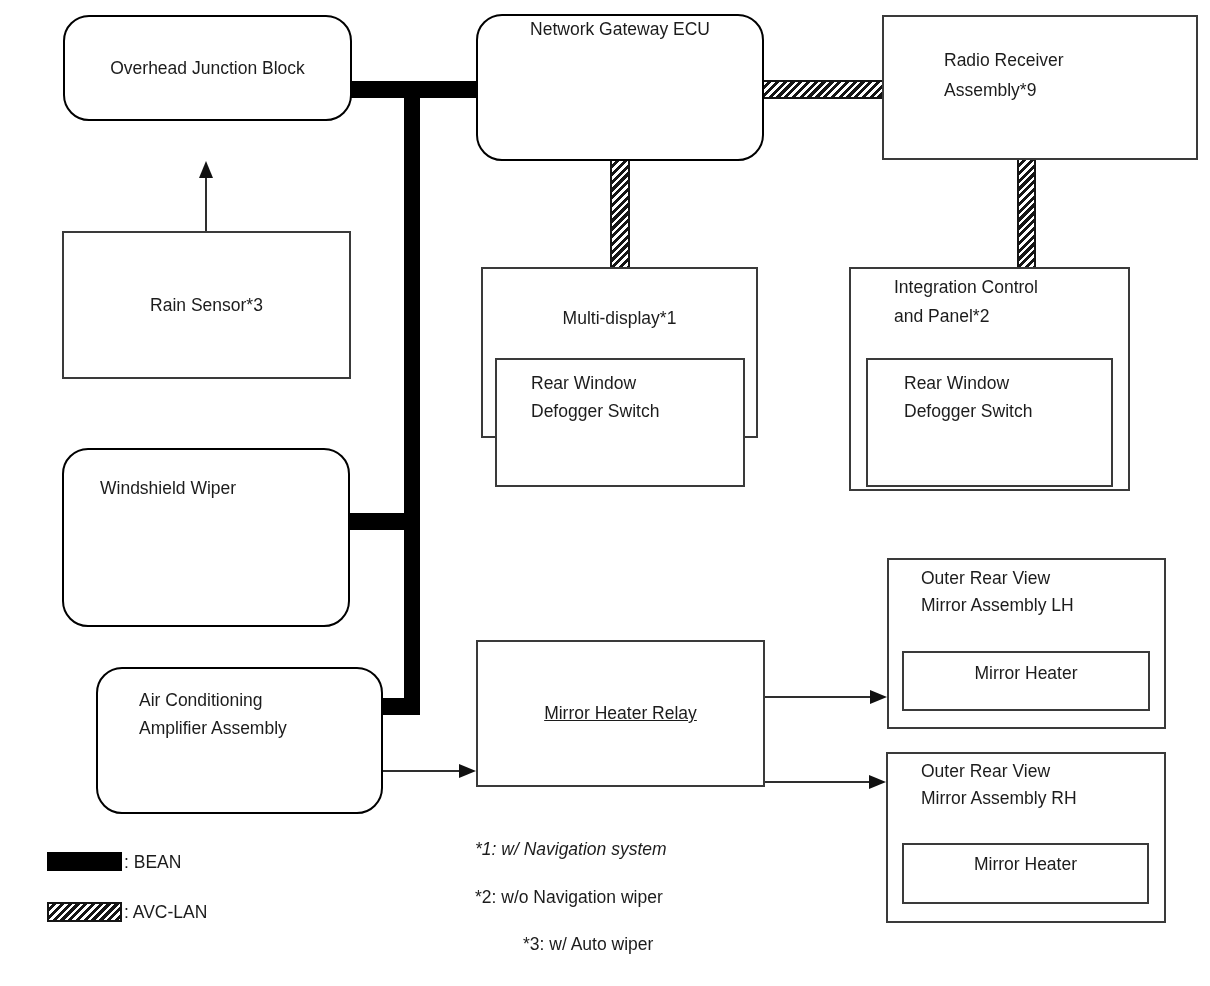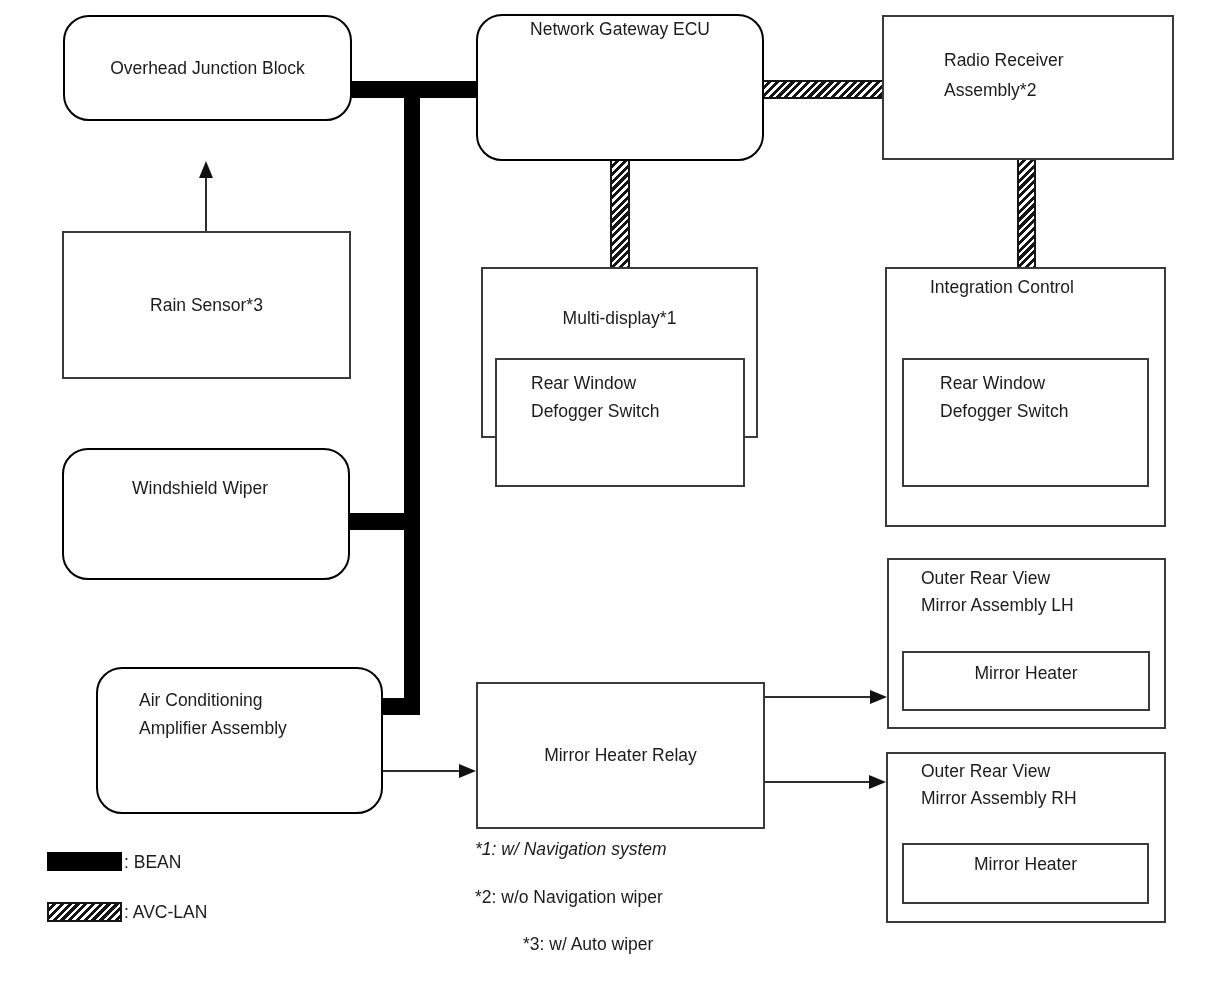--- a/index.html
+++ b/index.html
@@ -23,29 +23,29 @@
   .inner{
     position:absolute;
     box-sizing:border-box;
     border:2.5px solid #3a3a3a;
     background:#fff;
   }
   .center-both{display:flex;align-items:center;justify-content:center;text-align:center;}
   
   #ojb{left:63px;top:15px;width:289px;height:106px;}
   #ngw{left:476px;top:14px;width:288px;height:147px;text-align:center;}
-  #radio{left:882px;top:15px;width:292px;height:145px;padding:28px 0 0 60px;line-height:30px;}
+  #radio{left:882px;top:15px;width:316px;height:145px;padding:28px 0 0 60px;line-height:30px;}
   #rain{left:62px;top:231px;width:289px;height:148px;}
   #multi{left:481px;top:267px;width:277px;height:171px;text-align:center;padding-top:36px;}
   #multi .inner{left:12px;top:89px;width:250px;height:129px;text-align:left;padding:9px 0 0 34px;line-height:28px;}
-  #integ{left:885px;top:267px;width:281px;height:260px;padding:4px 0 16px 43px;line-height:29px;}
+  #integ{left:849px;top:267px;width:281px;height:224px;padding:4px 0 16px 43px;line-height:29px;}
   #integ .inner{left:15px;top:89px;width:247px;height:129px;padding:9px 0 0 36px;line-height:28px;}
-  #wwsa{left:62px;top:448px;width:288px;height:132px;padding:25px 0 0 68px;line-height:27px;}
+  #wwsa{left:62px;top:448px;width:288px;height:179px;padding:25px 0 0 36px;line-height:27px;}
   #acaa{left:64px;top:667px;width:287px;height:147px;padding:17px 0 0 41px;line-height:28px;margin-left:32px;}
-  #relay{left:476px;top:682px;width:289px;height:147px;}
+  #relay{left:476px;top:640px;width:289px;height:147px;text-decoration:underline;}
   #lh{left:887px;top:558px;width:279px;height:171px;padding:5px 0 0 32px;line-height:27px;}
   #lh .inner{left:13px;top:91px;width:248px;height:60px;text-align:center;padding-top:7px;}
   #rh{left:886px;top:752px;width:280px;height:171px;padding:4px 0 0 33px;line-height:27px;}
   #rh .inner{left:14px;top:89px;width:247px;height:61px;text-align:center;padding-top:6px;}
   
   .bean{position:absolute;background:#000;}
   .hatch{
     position:absolute;
     box-sizing:border-box;
     background:repeating-linear-gradient(135deg,#ffffff 0 2.5px,#151515 2.5px 5.5px);
@@ -89,37 +89,38 @@
   <div class="node rd center-both" id="ojb">
     <span>Overhead Junction Block</span>
   </div>
 
   <div class="node rd" id="ngw">
     <span>Network Gateway ECU</span>
   </div>
 
   <div class="node sq" id="radio">
     <div>Radio Receiver</div>
-    <div>Assembly*2</div>
+    <div>Assembly*9</div>
   </div>
 
   <div class="node sq center-both" id="rain">
     <span>Rain Sensor*3</span>
   </div>
 
   <div class="node sq" id="multi">
     <div>Multi-display*1</div>
     <div class="inner">
       <div>Rear Window</div>
       <div>Defogger Switch</div>
     </div>
   </div>
 
   <div class="node sq" id="integ">
     <div>Integration Control</div>
+    <div>and Panel*2</div>
     <div class="inner">
       <div>Rear Window</div>
       <div>Defogger Switch</div>
     </div>
   </div>
 
   <div class="node rd" id="wwsa">
     <div>Windshield Wiper</div>
   </div>
 

